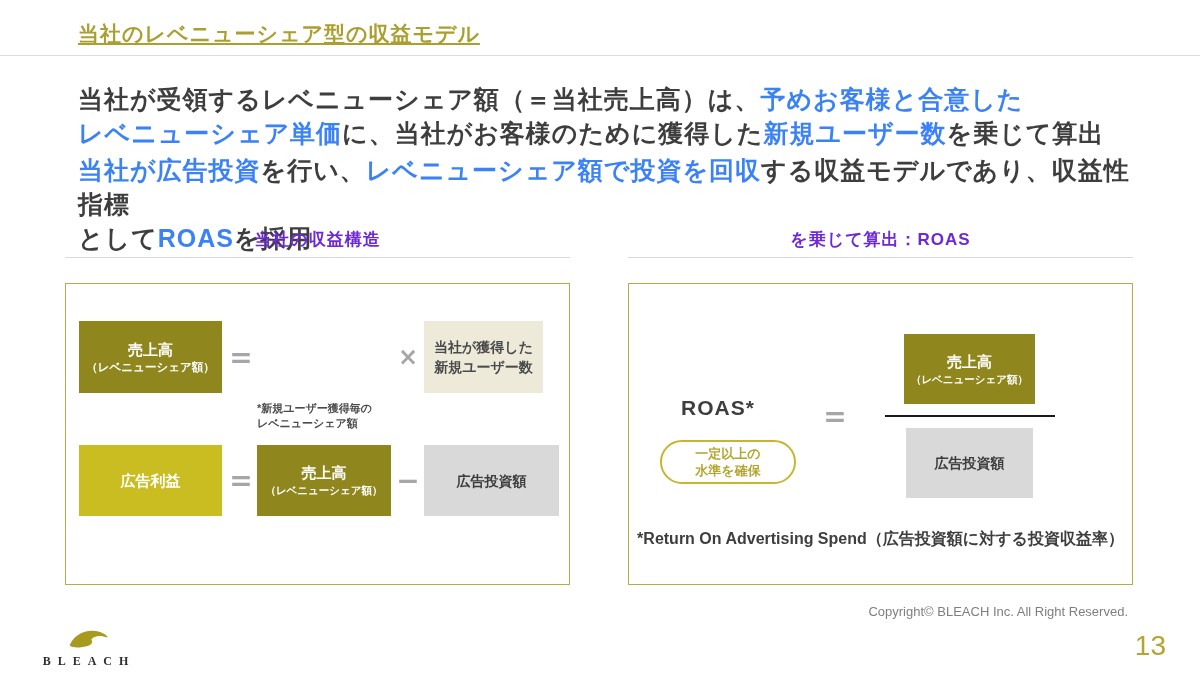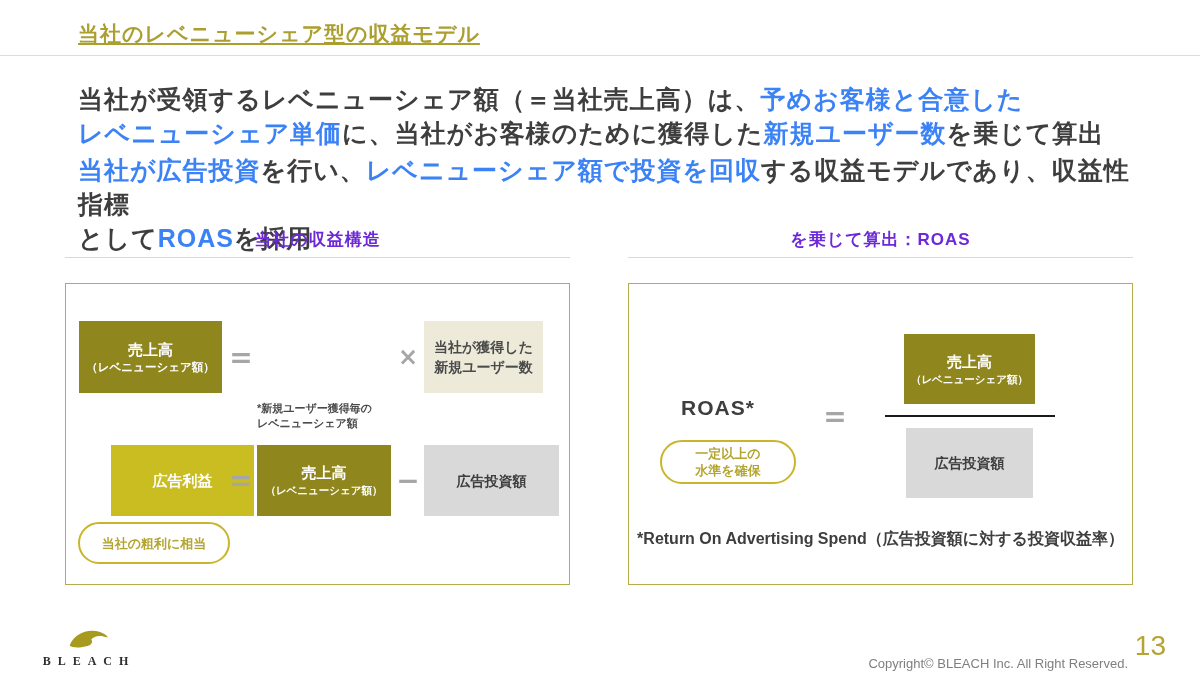--- a/index.html
+++ b/index.html
@@ -96,21 +96,21 @@
     text-align: center; font-size: 16px; color: #3e3e3e; font-weight: bold;
   }
 
   
   .logo-block { left: 34px; top: 627px; width: 110px; text-align: center; }
   .logo-swoosh { display: block; margin: 0 auto 3px auto; }
   .logo-text {
     font-family: "Liberation Serif", "DejaVu Serif", serif;
     font-size: 12px; color: #2f2f2f; letter-spacing: 7px; font-weight: bold;
   }
-  .copyright { right: 72px; top: 656px; font-size: 13px; color: #7f7f7f; }
+  .copyright { right: 72px; top: 604px; font-size: 13px; color: #7f7f7f; }
   .page-number { right: 34px; top: 630px; font-size: 28px; color: #b3a52f; }
 </style>
 </head>
 <body>
 
 <div class="abs slide-title">当社のレベニューシェア型の収益モデル</div>
 <div class="abs title-divider"></div>
 
 <div class="abs intro intro-p1">
   <span class="dark">当社が受領するレベニューシェア額（＝当社売上高）は、</span><span class="gold">予めお客様と合意した</span><br>
@@ -137,34 +137,31 @@
   <div class="op" style="left:325px; top:37px; height:72px; font-size:24px;">×</div>
   <div class="dbox beige" style="left:358px; top:37px; width:119px; height:72px;">
     <div class="l1" style="font-size:14px;">当社が獲得した</div>
     <div class="l1" style="font-size:14px;">新規ユーザー数</div>
   </div>
   <div class="footnote-small" style="left:191px; top:117px;">
     <span>*新規ユーザー獲得毎の</span><br>
     <span>レベニューシェア額</span>
   </div>
 
-  <div class="dbox yellow" style="left:13px; top:161px; width:143px; height:71px;margin-left:32px;">
+  <div class="dbox yellow" style="left:13px; top:161px; width:143px; height:71px;">
     <div class="l1">広告利益</div>
   </div>
   <div class="op" style="left:158px; top:161px; height:71px;">=</div>
   <div class="dbox olive" style="left:191px; top:161px; width:134px; height:71px;">
     <div class="l1">売上高</div>
     <div class="l2" style="font-size:10.5px;">（レベニューシェア額）</div>
   </div>
   <div class="op" style="left:325px; top:161px; height:71px;">−</div>
   <div class="dbox grayb" style="left:358px; top:161px; width:135px; height:71px;">
     <div class="l1" style="font-size:14px;">広告投資額</div>
-  </div>
-  <div class="pill" style="left:12px; top:238px; width:152px; height:42px;">
-    <span>当社の粗利に相当</span>
   </div>
 </div>
 
 <div class="abs panel right">
   <div class="roas-label">ROAS*</div>
   <div class="pill" style="left:31px; top:156px; width:136px; height:44px;">
     <span>一定以上の</span>
     <span>水準を確保</span>
   </div>
   <div class="op" style="left:189px; top:96px; height:72px;">=</div>

